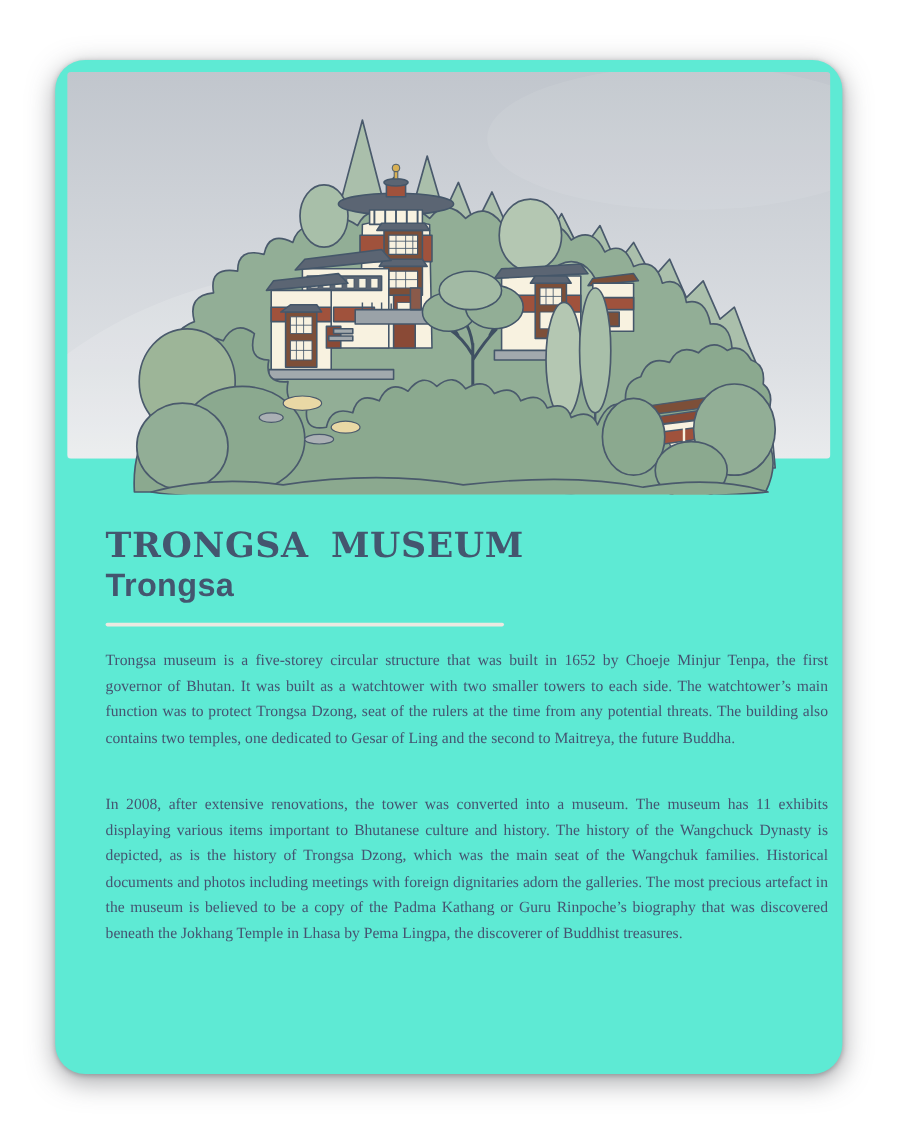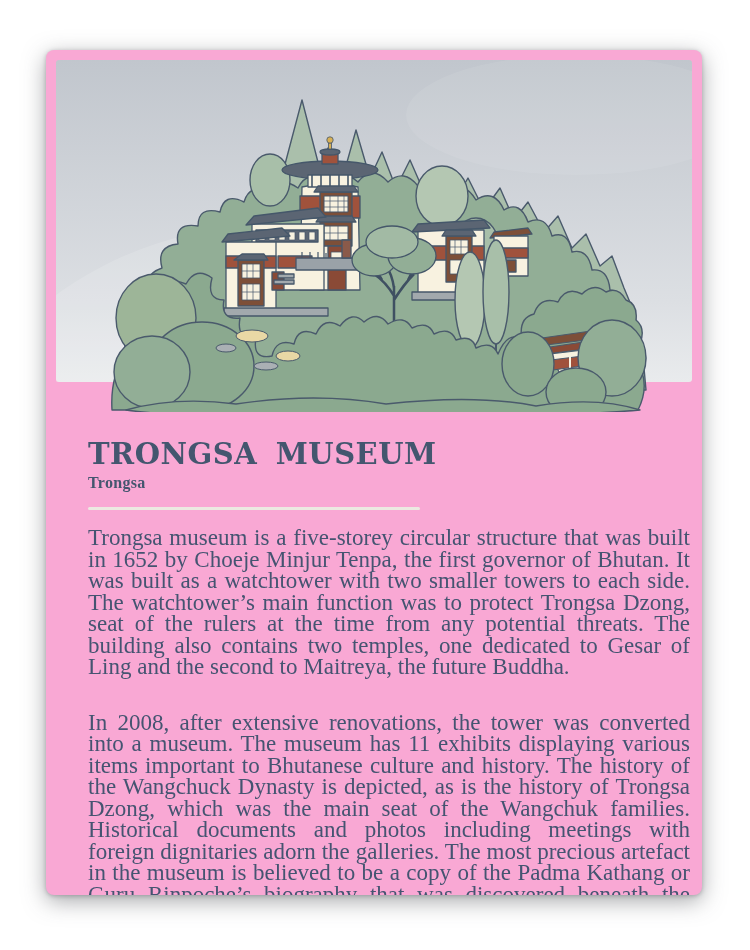--- a/index.html
+++ b/index.html
@@ -3,38 +3,38 @@
 <meta charset="utf-8">
 <style>
   html,body{margin:0;padding:0;}
   body{
     width:750px;height:950px;background:#ffffff;
     font-family:"Liberation Serif", serif;
   }
   .stage{position:relative;width:750px;height:950px;background:#ffffff;}
   .card{
     position:absolute;left:46px;top:50px;width:656px;height:845px;
-    background:#f9a8d4;border-radius:8px;box-sizing:border-box;
+    background:#5eead4;border-radius:25px;box-sizing:border-box;
     padding:10px;overflow:hidden;
     box-shadow:0 6px 22px rgba(80,82,88,.5), 0 1px 4px rgba(80,82,88,.35);
   }
   .illus{display:block;width:636px;height:352px;}
   .content{margin:27px 2px 0 32px;}
   h1.title{
     margin:0;font-family:"DejaVu Serif", serif;font-weight:700;
     font-size:29px;line-height:1.05;color:#44566f;
     letter-spacing:.5px;word-spacing:8px;
   }
   h2.subtitle{
-    margin:5px 0 0;font-family:Liberation Serif, serif;font-weight:700;
-    font-size:16px;line-height:1.1;color:#44566f;letter-spacing:.3px;
+    margin:5px 0 0;font-family:Liberation Sans, sans-serif;font-weight:700;
+    font-size:27px;line-height:1.1;color:#44566f;letter-spacing:.3px;
   }
   .divider{margin:15px 0 0;width:332px;height:3px;background:#ece9e1;border-radius:2px;}
   .body-text p{
-    margin:17px 0 0;font-size:23px;line-height:21.5px;color:#455471;
+    margin:17px 0 0;font-size:13px;line-height:21.5px;color:#455471;
     text-align:justify;
   }
   .body-text p + p{margin-top:34px;}
 </style>
 </head>
 <body>
 
 <div class="stage">
   <div class="card">
 

